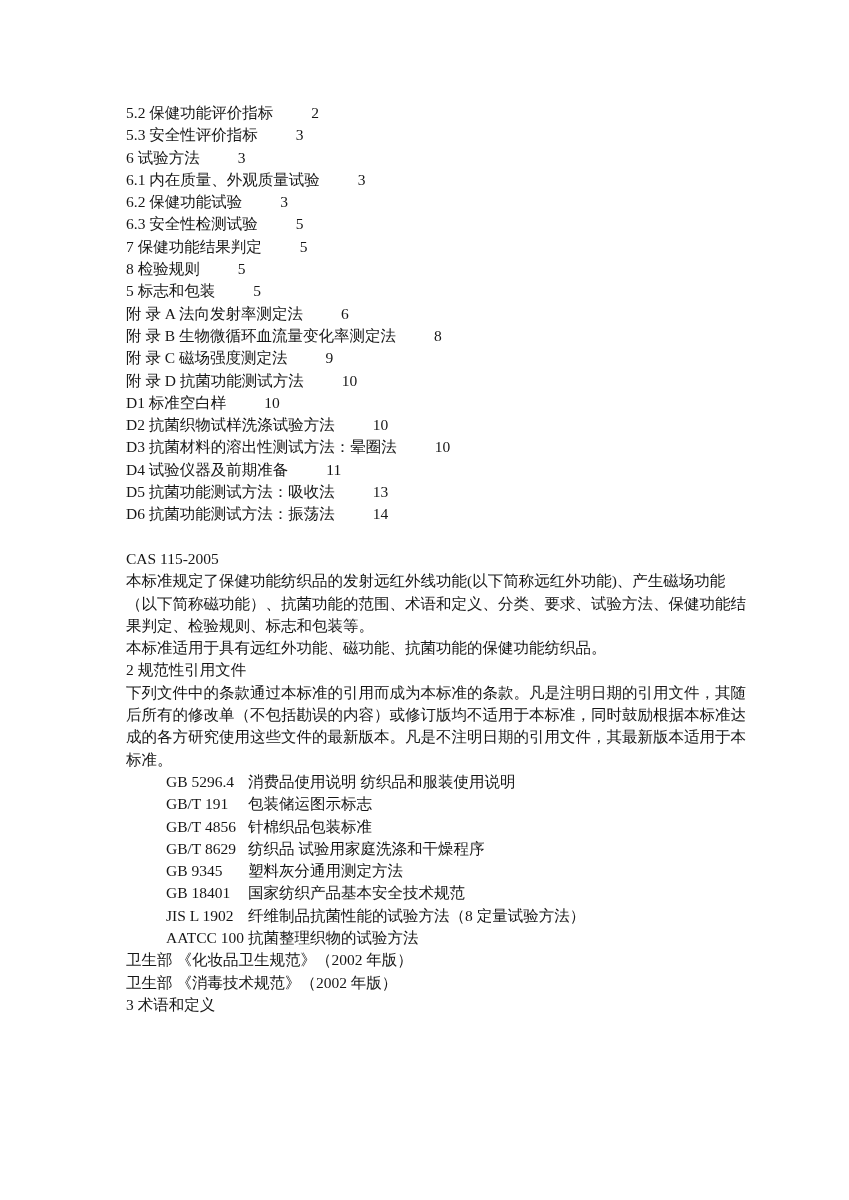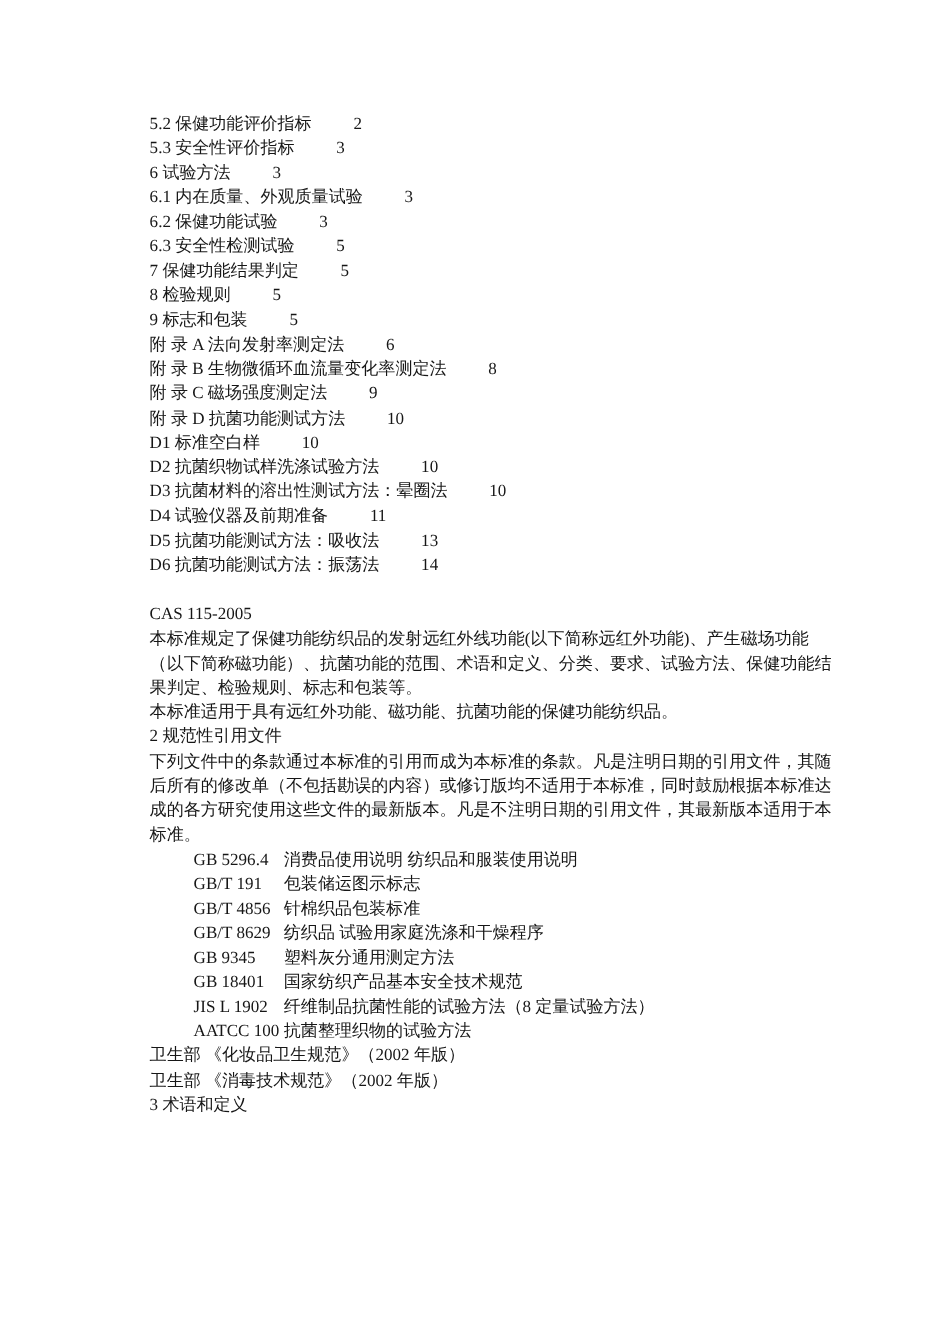--- a/index.html
+++ b/index.html
@@ -12,21 +12,21 @@
     width: 849px;
     height: 1200px;
     background: #ffffff;
     overflow: hidden;
     font-family: "Liberation Serif", "DejaVu Serif", serif;
     font-size: 15.5px;
     color: #161616;
   }
   .content {
     position: absolute;
-    left: 136px;
+    left: 126px;
     top: 102px;
     width: 610px;
   }
   .line {
     height: 22.3px;
     line-height: 22.3px;
     white-space: pre;
   }
   .blank-line {
     height: 22.3px;
@@ -78,21 +78,21 @@
     </div>
     <div class="toc-row">
       <span class="toc-label">7 保健功能结果判定</span>
       <span class="toc-page">5</span>
     </div>
     <div class="toc-row">
       <span class="toc-label">8 检验规则</span>
       <span class="toc-page">5</span>
     </div>
     <div class="toc-row">
-      <span class="toc-label">9 标志和包装</span>
+      <span class="toc-label">5 标志和包装</span>
       <span class="toc-page">5</span>
     </div>
     <div class="toc-row">
       <span class="toc-label">附 录 A 法向发射率测定法</span>
       <span class="toc-page">6</span>
     </div>
     <div class="toc-row">
       <span class="toc-label">附 录 B 生物微循环血流量变化率测定法</span>
       <span class="toc-page">8</span>
     </div>

